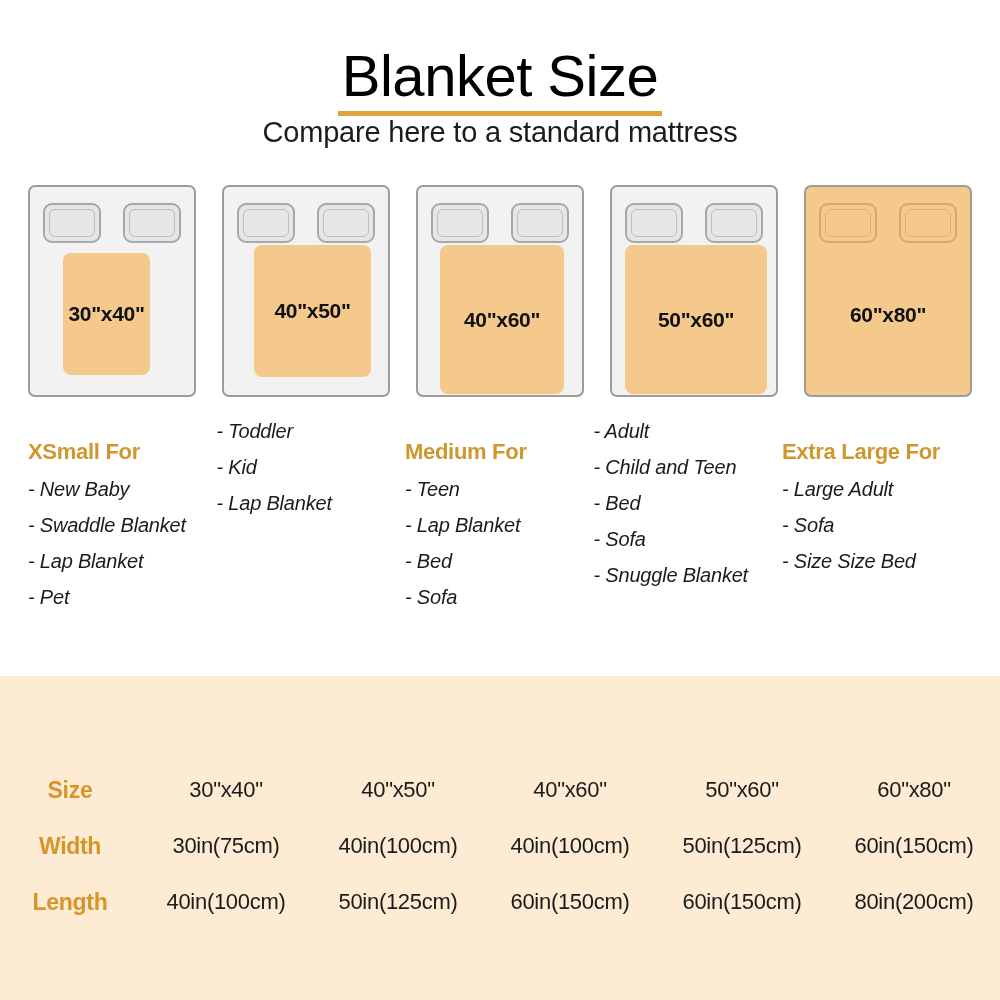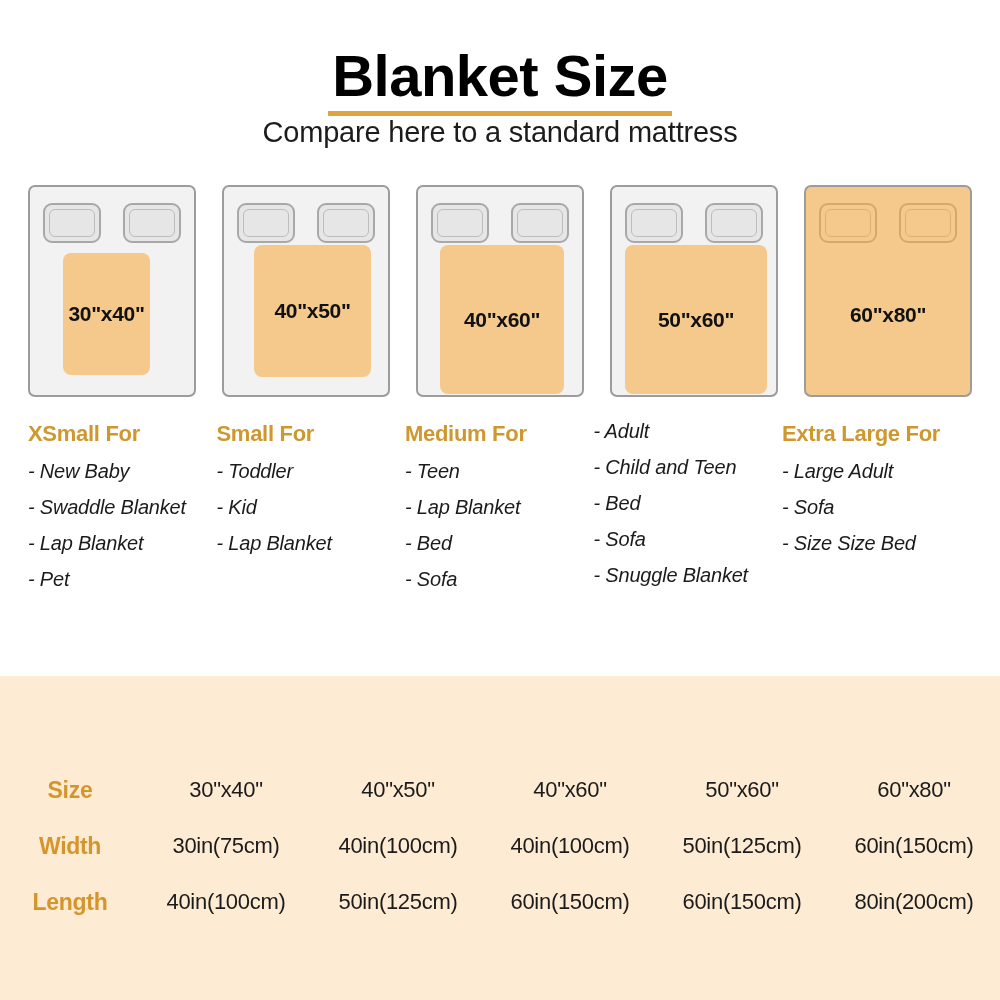--- a/index.html
+++ b/index.html
@@ -17,21 +17,21 @@
     position: relative;
   }
 
   
   .header {
     padding-top: 46px;
     text-align: center;
   }
   .title {
     font-size: 58px;
-    font-weight: bold;
+    font-weight: normal;
     letter-spacing: -0.5px;
     line-height: 1.02;
     color: #000000;
     display: inline-block;
     padding: 0 4px 6px 4px;
     border-bottom: 5px solid #e0a43c;
   }
   .subtitle {
     margin-top: 0;
     font-size: 29px;
@@ -137,20 +137,21 @@
     width: 186px;
   }
   .category:last-child { width: 190px; }
   .cat-title {
     font-size: 22px;
     font-weight: bold;
     color: #cf982f;
     letter-spacing: -0.3px;
     margin-bottom: 14px;
     white-space: nowrap;
+    margin-top: 18px;
   }
   .cat-list {
     list-style: none;
     margin: 0;
     padding: 0;
     font-style: italic;
   }
   .cat-list li {
     font-size: 20px;
     color: #1b1b1b;
@@ -257,21 +258,20 @@
     <div class="cat-title">XSmall For</div>
     <ul class="cat-list">
       <li>- New Baby</li>
       <li>- Swaddle Blanket</li>
       <li>- Lap Blanket</li>
       <li>- Pet</li>
     </ul>
   </div>
 
   <div class="category">
-    <div class="cat-title">Small For</div>
     <ul class="cat-list">
       <li>- Toddler</li>
       <li>- Kid</li>
       <li>- Lap Blanket</li>
     </ul>
   </div>
 
   <div class="category">
     <div class="cat-title">Medium For</div>
     <ul class="cat-list">

